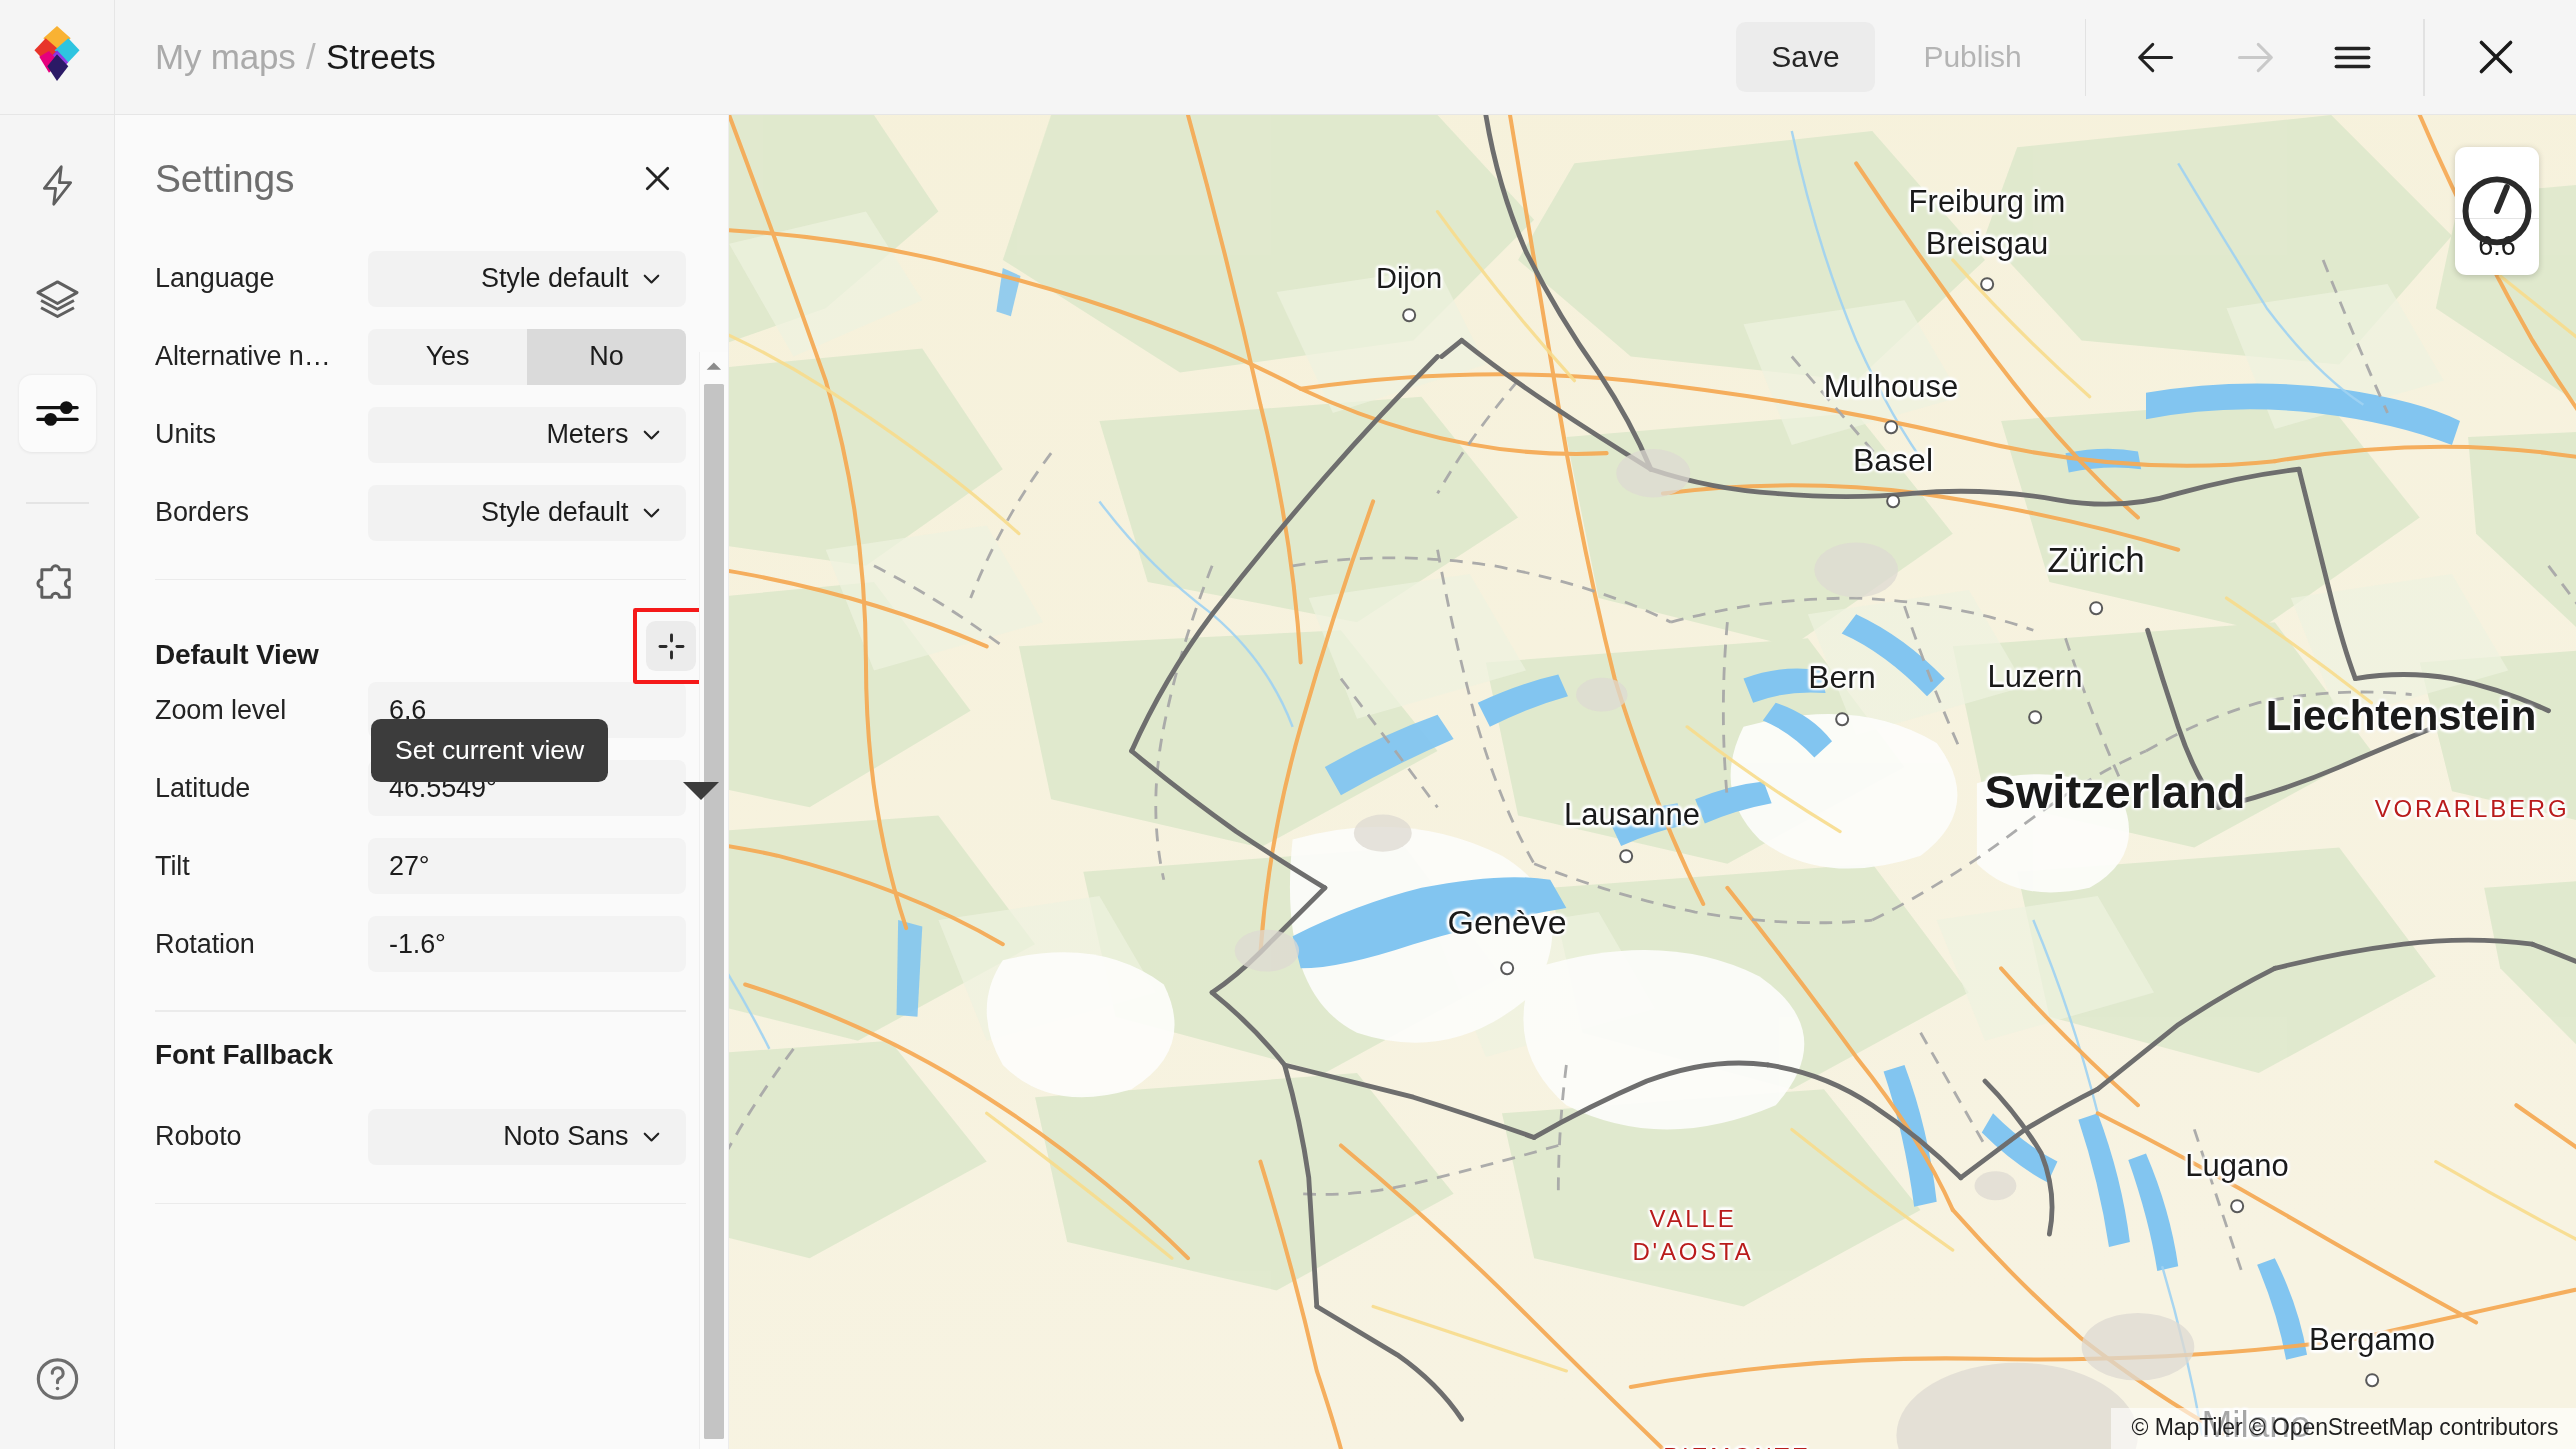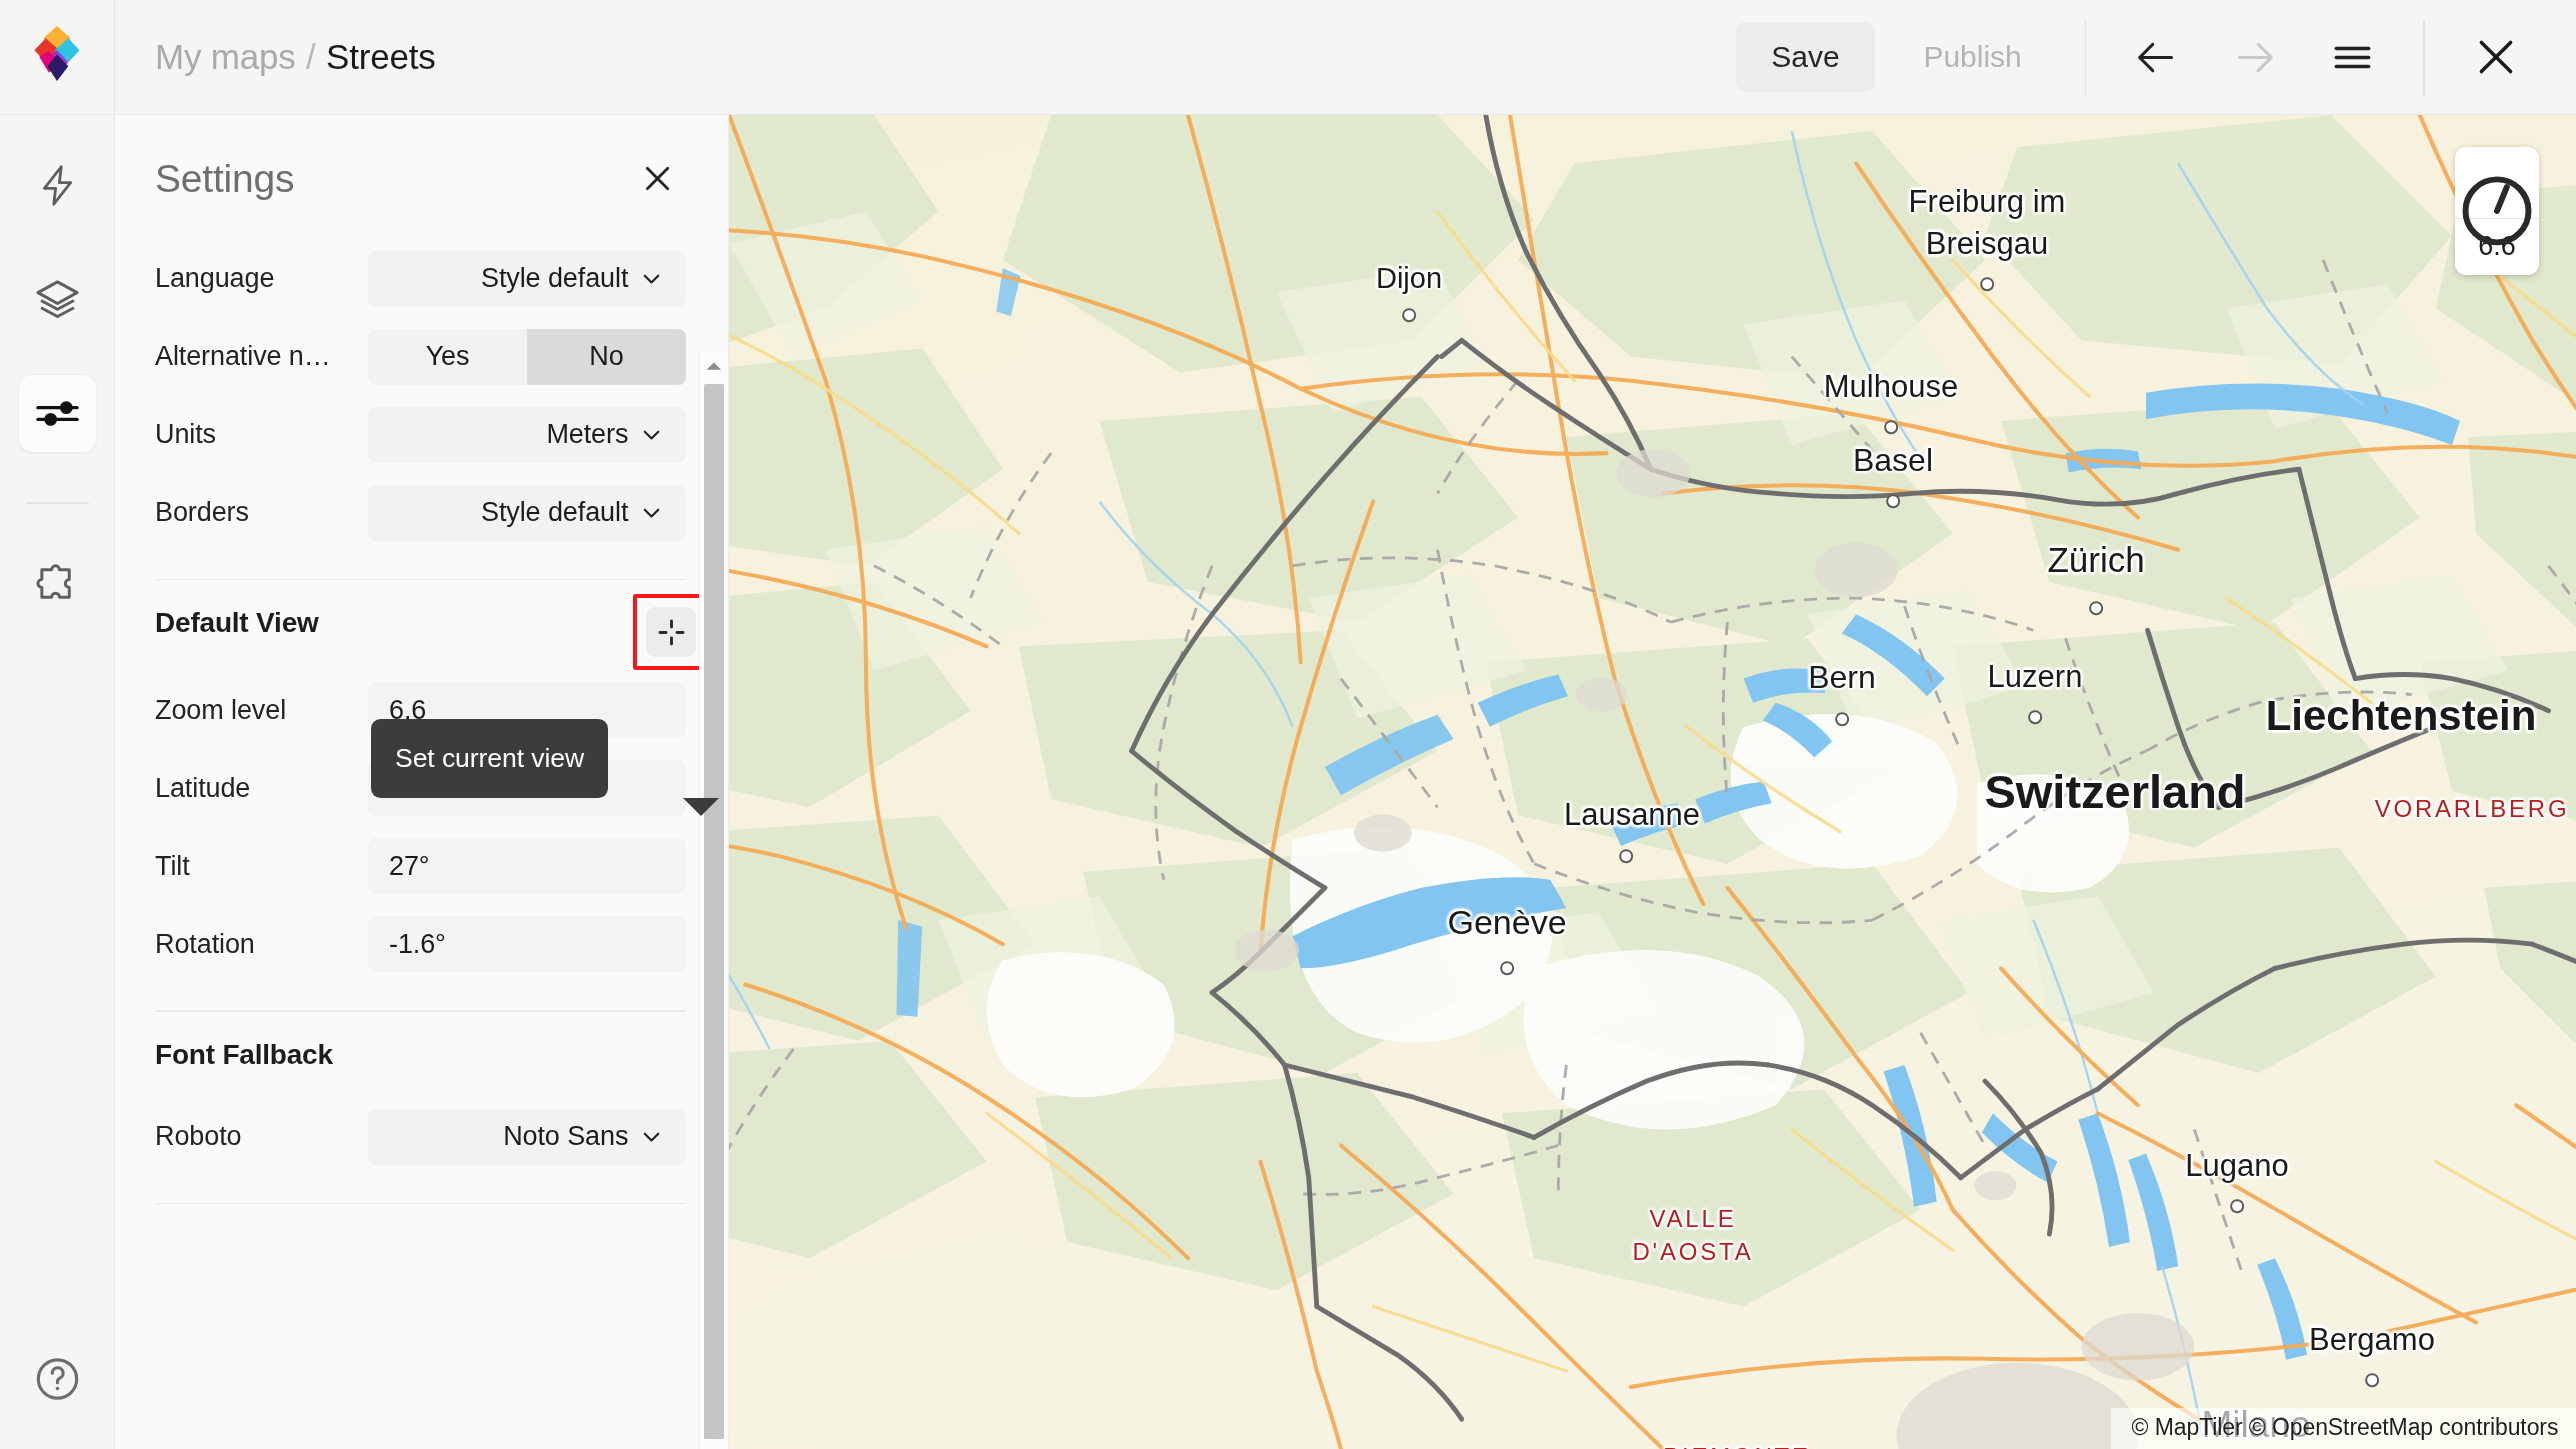--- a/index.html
+++ b/index.html
@@ -163,21 +163,21 @@
     height: 56px; background: #f3f3f3; border-radius: 8px;
     display: flex; align-items: center;
     padding: 0 21px;
     font-size: 27px; color: #1c1c1c;
     letter-spacing: -0.1px;
   }
 
   .hr { height: 1.6px; background: #ebebeb; margin: 27px 42px 27px 40px; }
 
   .dv-head {
-    display: flex; align-items: flex-start; justify-content: space-between;
+    display: flex; align-items: flex-end; justify-content: space-between;
     padding: 0 32px 0 40px; height: 64px;
   }
   .dv-title { font-size: 28px; font-weight: 700; color: #1c1c1c; letter-spacing: -0.2px; }
 
   .setview-wrap { position: relative; }
   .setview-hl {
     position: absolute; left: -13px; top: -13px;
     width: 76px; height: 76px;
     border: 4.8px solid #f51919; border-radius: 2.4px;
     pointer-events: none;
@@ -187,21 +187,21 @@
     background: #ececec; border: none; border-radius: 9.7px;
     display: flex; align-items: center; justify-content: center;
     cursor: pointer; padding: 0;
   }
 
   .tooltip {
     position: absolute;
     left: 256px; top: 604px;
     background: #3c3c3c; color: #ffffff;
     font-size: 26.6px; letter-spacing: -0.1px;
-    padding: 24px 24px; border-radius: 9.7px;
+    padding: 16px 24px; border-radius: 9.7px;
     white-space: nowrap; z-index: 30;
   }
   .tooltip::after {
     content: ""; position: absolute;
     left: 312px; bottom: -17.7px;
     border-left: 18.5px solid transparent;
     border-right: 18.5px solid transparent;
     border-top: 18.5px solid #3c3c3c;
   }
 

